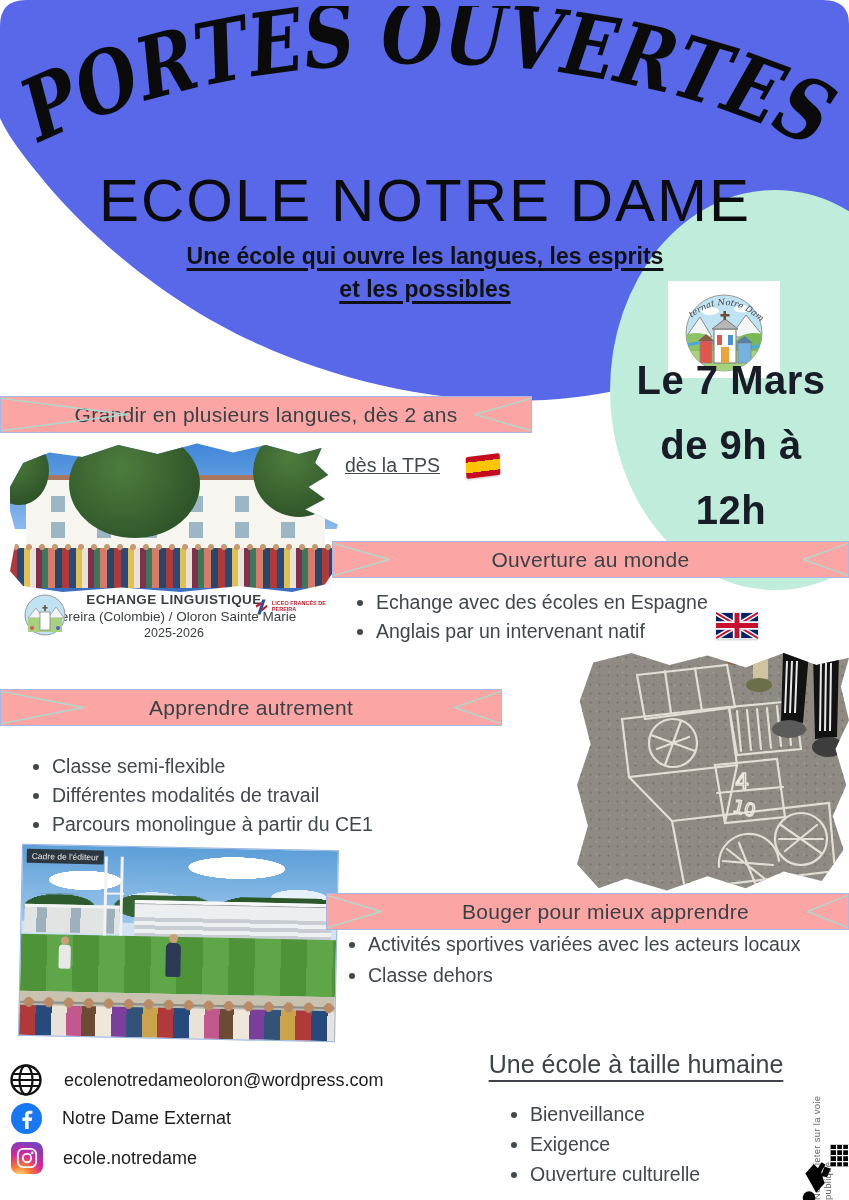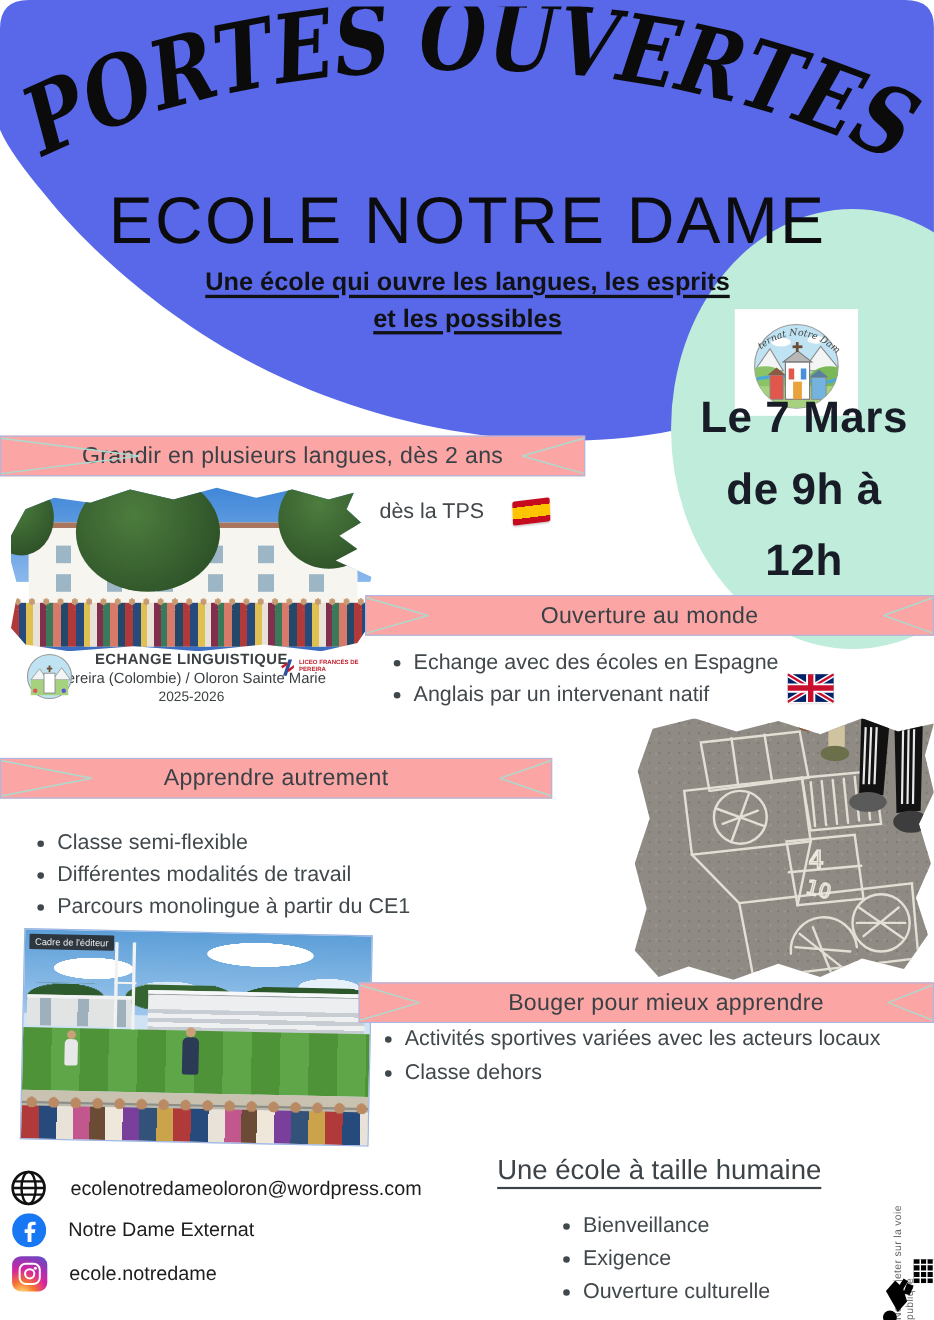--- a/index.html
+++ b/index.html
@@ -30,21 +30,21 @@
   .banner svg.chev{position:absolute;top:0;height:100%;}
   .chev-l{left:0;} .chev-r{right:0;}
 
   
   ul.blt{margin:0;padding-left:24px;list-style:disc;}
   ul.blt li{font-size:19.5px;color:#41484c;line-height:29px;}
   .justify{text-align:justify;}
 
   
   .lang-block{position:absolute;top:448px;left:345px;width:300px;z-index:2;font-size:19.5px;color:#41484c;}
-  .lang-line2{margin-top:6px;display:flex;align-items:flex-start;gap:26px;}
+  .lang-line2{margin-top:6px;display:flex;align-items:flex-end;gap:26px;text-decoration:underline;}
 
   
   .flag-es{display:inline-block;width:34px;height:22px;border-radius:2px;transform:skewY(-5deg) rotate(-2deg);
            background:linear-gradient(180deg,#c60b1e 0 26%,#ffc400 26% 74%,#c60b1e 74% 100%);
            box-shadow:0 1px 2px rgba(0,0,0,.25);}
   .flag-uk{position:absolute;top:612px;left:716px;z-index:2;box-shadow:0 1px 2px rgba(0,0,0,.2);}
 
   
   .photo-school{position:absolute;top:442px;left:10px;width:328px;height:150px;z-index:2;overflow:hidden;
     clip-path:polygon(0% 30%,4% 14%,12% 7%,22% 10%,33% 2%,45% 8%,57% 1%,68% 7%,78% 2%,88% 8%,95% 4%,93% 14%,97% 22%,91% 30%,96% 38%,90% 45%,100% 55%,98% 68%,100% 82%,96% 95%,86% 100%,70% 96%,52% 100%,34% 97%,16% 100%,4% 96%,0% 86%,2% 62%,0% 46%);}
@@ -108,21 +108,21 @@
         padding:2px 5px;border-radius:1px;z-index:3;}
 
   
   .world-bullets{position:absolute;top:588px;left:352px;width:460px;z-index:2;}
   .learning-bullets{position:absolute;top:752px;left:28px;width:460px;z-index:2;}
   .learning-bullets li{line-height:31px;}
   .movement-bullets{position:absolute;top:930px;left:344px;width:494px;z-index:2;}
   .movement-bullets li{line-height:29px;margin-bottom:2px;}
 
   
-  .human-title{position:absolute;top:1050px;left:452px;width:368px;z-index:2;
+  .human-title{position:absolute;top:1050px;left:452px;width:368px;text-align:center;z-index:2;
      font-size:25px;font-weight:500;color:#3d4347;text-decoration:underline;text-underline-offset:7px;text-decoration-thickness:1.5px;}
   .human-bullets{position:absolute;top:1100px;left:506px;width:300px;z-index:2;}
   .human-bullets li{line-height:28px;margin-bottom:1px;}
 
   
   .contact-row{position:absolute;left:8px;display:flex;align-items:center;gap:20px;z-index:2;}
   .contact-row .txt{font-size:18px;color:#1d1d1d;}
   .ig-badge{width:32px;height:32px;border-radius:8px;display:flex;align-items:center;justify-content:center;
      background:radial-gradient(circle at 28% 110%,#fdc468 10%,#f7752e 28%,#d6249f 55%,#8a3ab9 80%,#4f5bd5 100%);}
 

